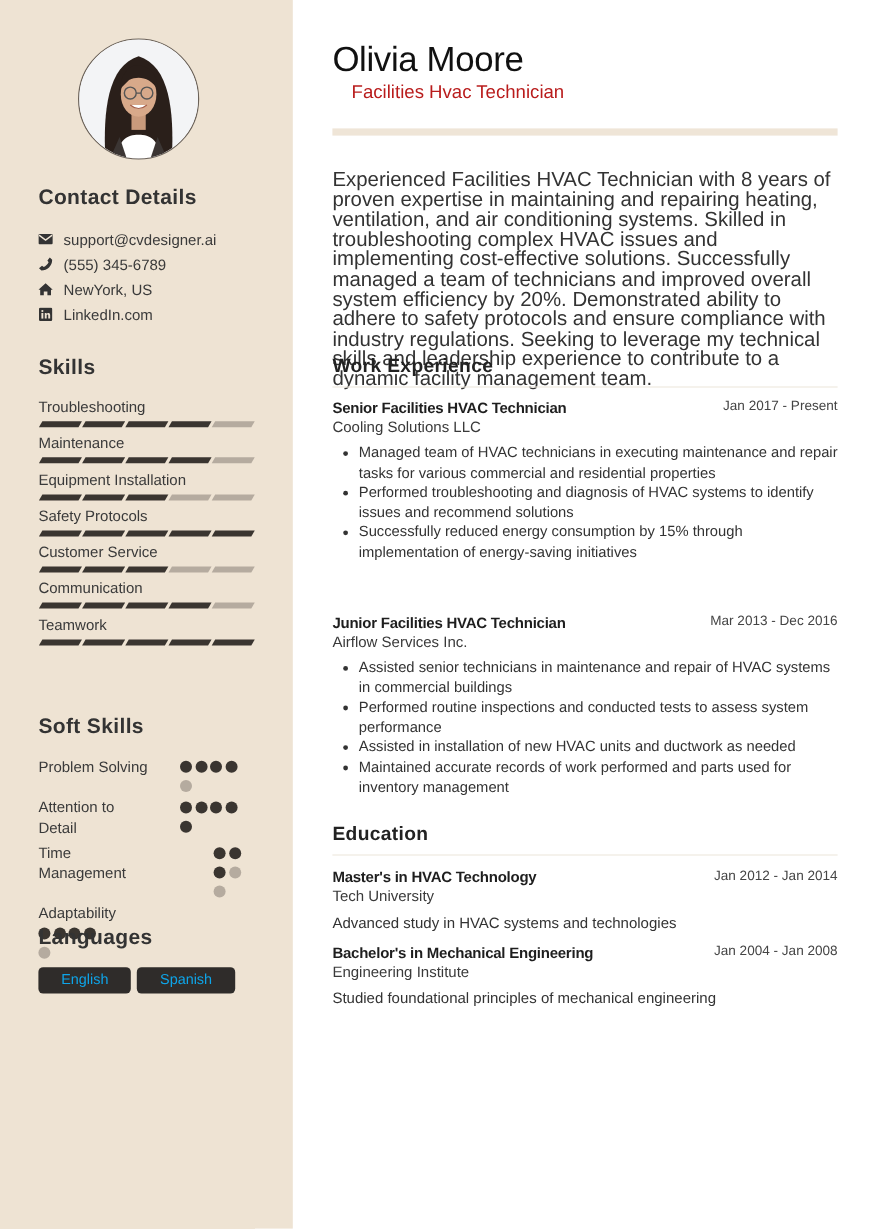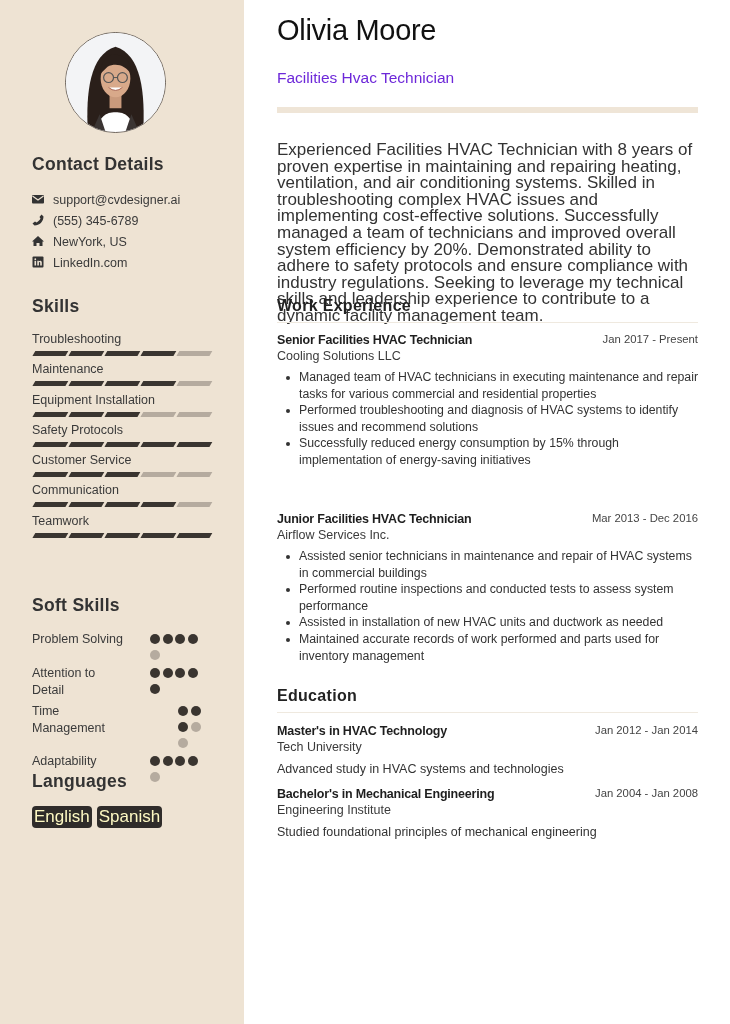--- a/index.html
+++ b/index.html
@@ -28,25 +28,25 @@
   .seg.off { background: #b5ab9f; }
 
   .soft { position: absolute; left: 32px; top: 631px; width: 180px; }
   .soft-row { display: flex; align-items: flex-start; }
   .soft-name { width: 118px; font-size: 12.5px; color: #3a3a3a; line-height: 17px; }
   .dots { width: 50px; display: flex; flex-wrap: wrap; gap: 6px 2.5px; padding-top: 3px; }
   .dot { width: 10px; height: 10px; border-radius: 50%; background: #3a3530; }
   .dot.off { background: #b5ab9f; }
 
   .langs { position: absolute; left: 32px; top: 806px; display: flex; gap: 5px; }
-  .lang { background: #2f2c2a; color: #fef9c3; font-size: 17px; padding: 3px 2px 4px; border-radius: 4px; line-height: 15px; }
+  .lang { background: #2f2c2a; color: #0ea5e9; font-size: 12px; padding: 3px 19px 4px; border-radius: 4px; line-height: 15px; }
 
   
-  .name { position: absolute; top: 14px; left: 0; font-size: 29px; font-weight: 400; color: #111; letter-spacing: -0.3px; }
-  .title { position: absolute; top: 69px; left: 0; font-size: 15.5px; color: #6d28d9; }
+  .name { position: absolute; top: 34px; left: 0; font-size: 29px; font-weight: 400; color: #111; letter-spacing: -0.3px; }
+  .title { position: absolute; top: 69px; left: 16px; font-size: 15.5px; color: #b91c1c; }
   .thick { position: absolute; top: 107px; left: 0; width: 421px; height: 6px; background: #efe5d7; }
   .summary { position: absolute; top: 142px; left: 0; width: 425px; font-size: 17px; line-height: 16.6px; color: #333; }
 
   .sec-h { position: absolute; left: 0; font-size: 16px; color: #222; letter-spacing: 0.3px; }
   .sec-line { position: absolute; left: 0; width: 421px; height: 1px; background: #efe9df; }
 
   .entry { position: absolute; left: 0; width: 421px; }
   .entry-head { display: flex; justify-content: space-between; align-items: flex-start; }
   .entry-title { font-size: 12.5px; font-weight: 700; color: #1e1e1e; line-height: 16px; letter-spacing: -0.2px; }
   .entry-date { font-size: 11.3px; color: #444; line-height: 14px; }
@@ -219,21 +219,21 @@
         <div class="soft-name" style="width: 90px;">Time Management</div>
         <div style="width: 28px;"></div>
         <div class="dots">
           <span class="dot"></span>
           <span class="dot"></span>
           <span class="dot"></span>
           <span class="dot off"></span>
           <span class="dot off"></span>
         </div>
       </div>
-      <div class="soft-row" style="margin-top: 5px;">
+      <div class="soft-row" style="margin-top: 5px; flex-direction: column;">
         <div class="soft-name" style="width: 118px;">Adaptability</div>
         <div style="width: 0px;"></div>
         <div class="dots">
           <span class="dot"></span>
           <span class="dot"></span>
           <span class="dot"></span>
           <span class="dot"></span>
           <span class="dot off"></span>
         </div>
       </div>

